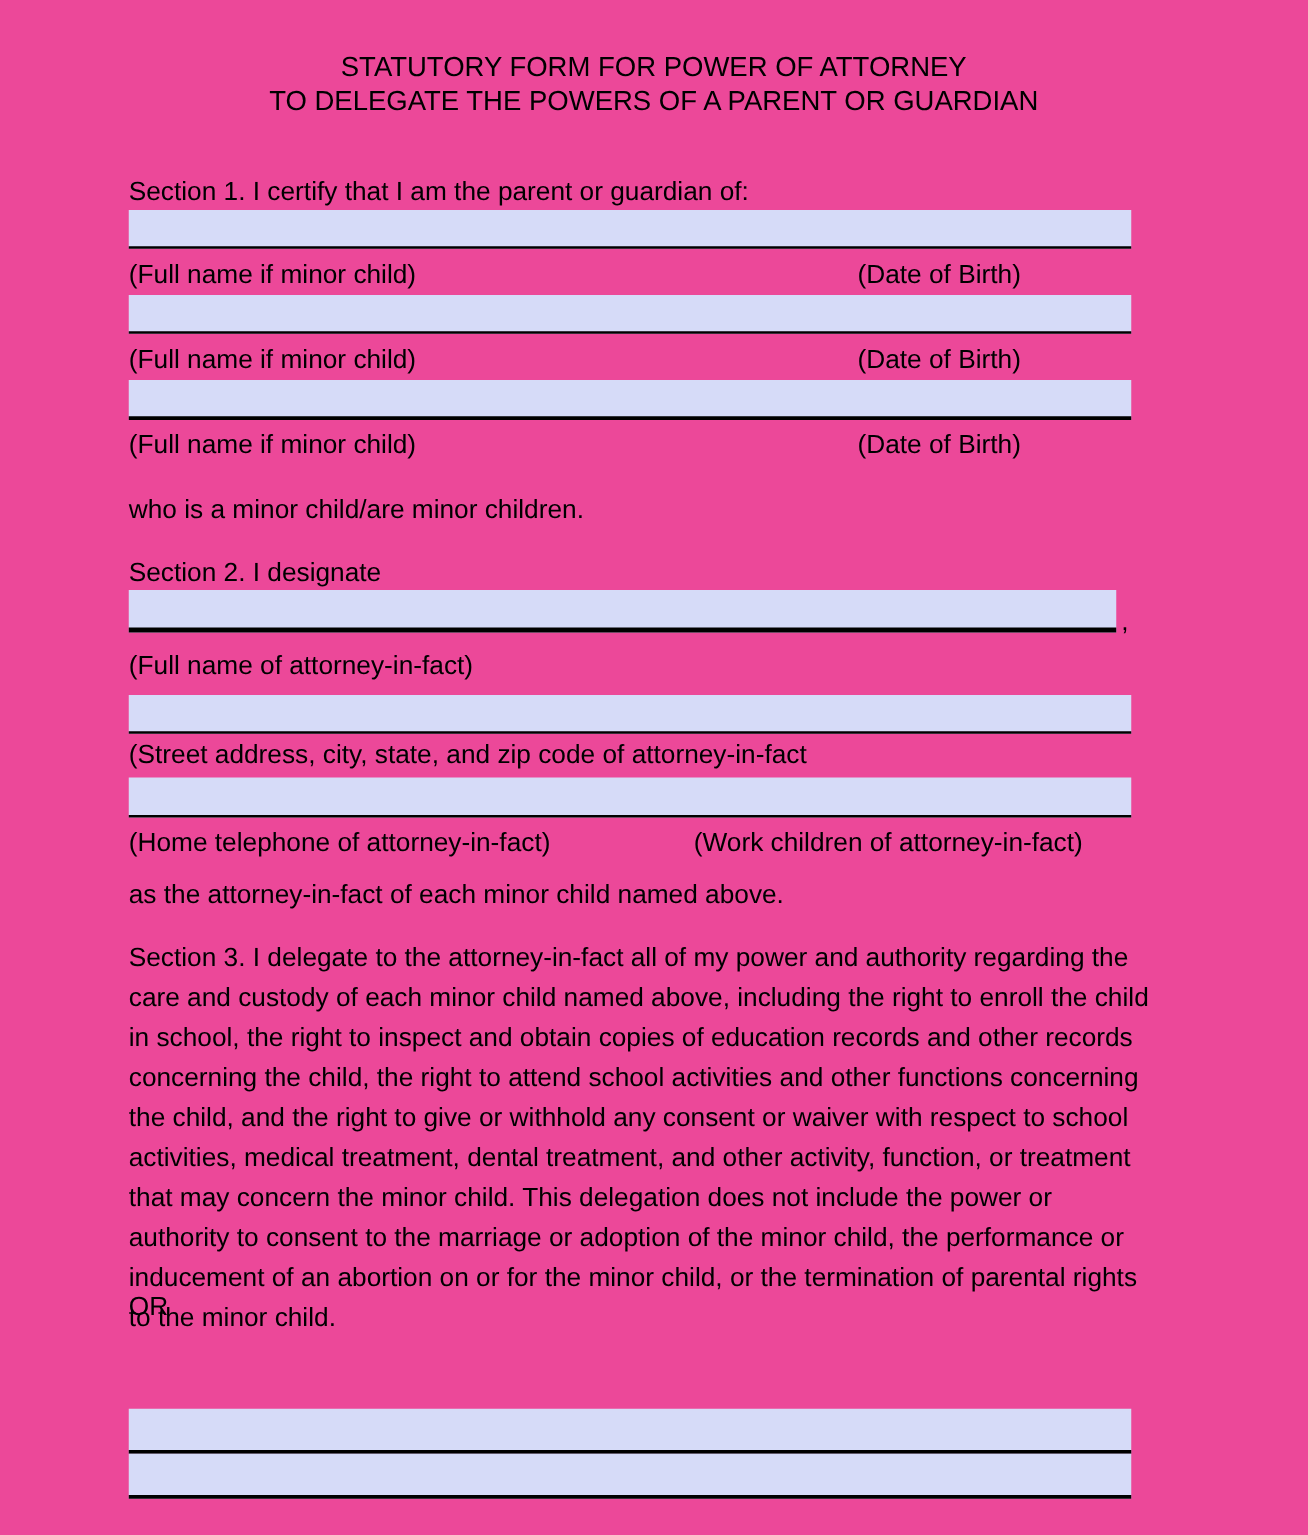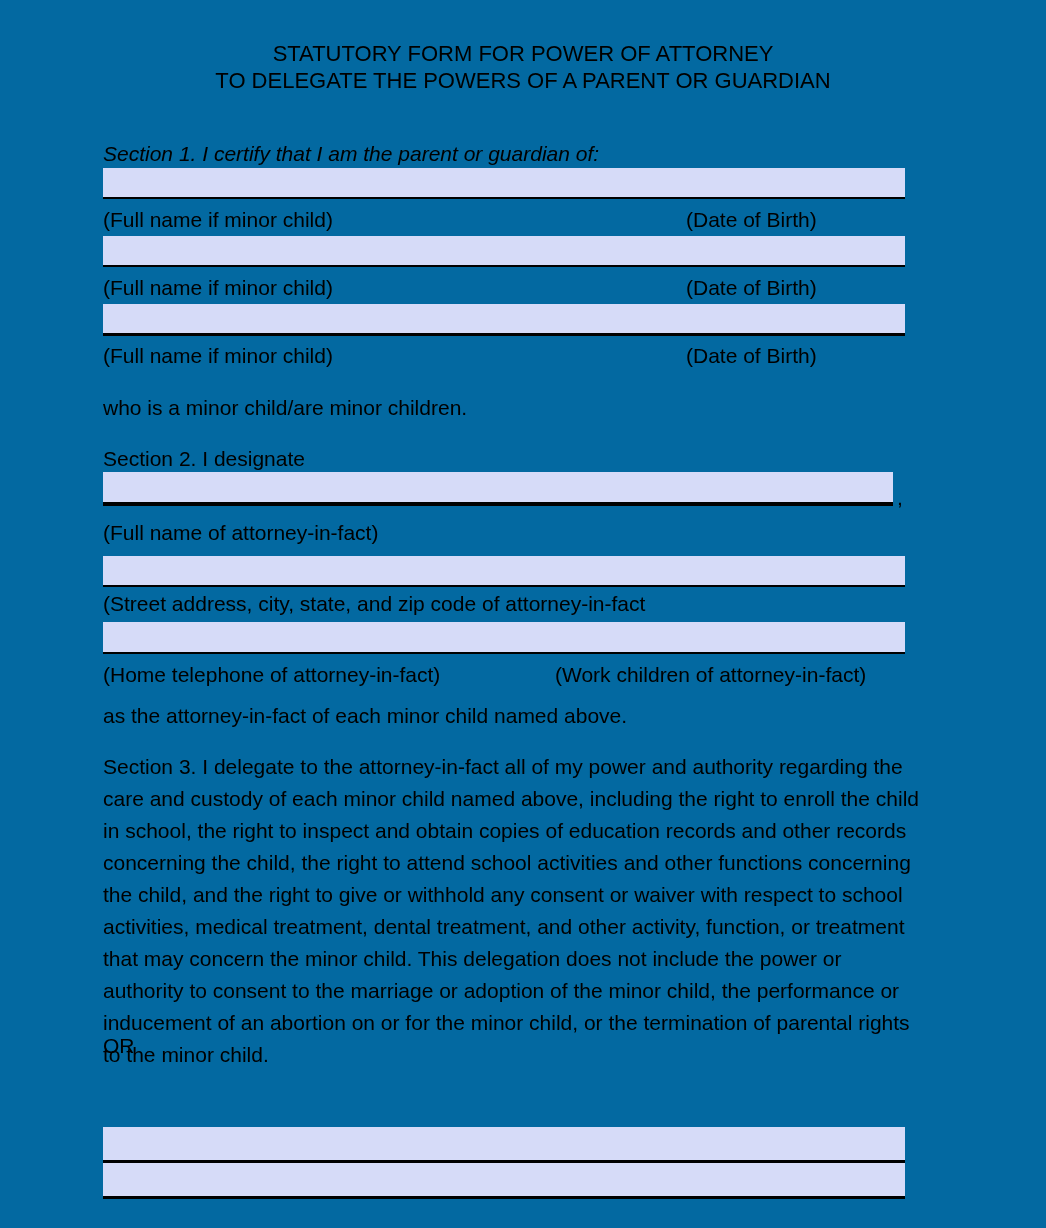--- a/index.html
+++ b/index.html
@@ -1,20 +1,20 @@
 <!DOCTYPE html>
 <html style="--field-bg: #d6dbf8;"><head>
 <meta charset="utf-8">
 <style>
   html, body { margin: 0; padding: 0; background: #ffffff; }
   .page {
     position: relative;
     width: 1046px;
     height: 1228px;
-    background: #0369a1;
+    background: #ec4899;
     font-family: "Liberation Sans", sans-serif;
     font-size: 21px;
     color: #000000;
     overflow: hidden;
   }
   .abs { position: absolute; }
   .title {
     top: 40px; left: 0; width: 1046px;
     text-align: center;
     font-size: 22px;
@@ -45,21 +45,21 @@
   .field.thicker { border-bottom-width: 4px; }
 
   .f-child1 { top: 168px; }
   .f-child2 { top: 236px; }
   .f-child3 { top: 304px; }
   .lrow1 { top: 208px; }
   .lrow2 { top: 276px; }
   .lrow3 { top: 344px; }
   .dob { left: 686px; }
 
-  .s1-heading { top: 142px; font-style: italic; }
+  .s1-heading { top: 142px; }
   .who { top: 396px; }
 
   .s2-heading { top: 447px; }
   .f-attname { top: 472px; height: 30px; width: 778px; } 
   .comma { top: 486px; left: 897px; }
   .l-attname { top: 521px; }
   .f-attaddr { top: 556px; }
   .l-attaddr { top: 592px; }
   .f-attphone { top: 622px; height: 30px; }
   .l-homephone { top: 663px; }

